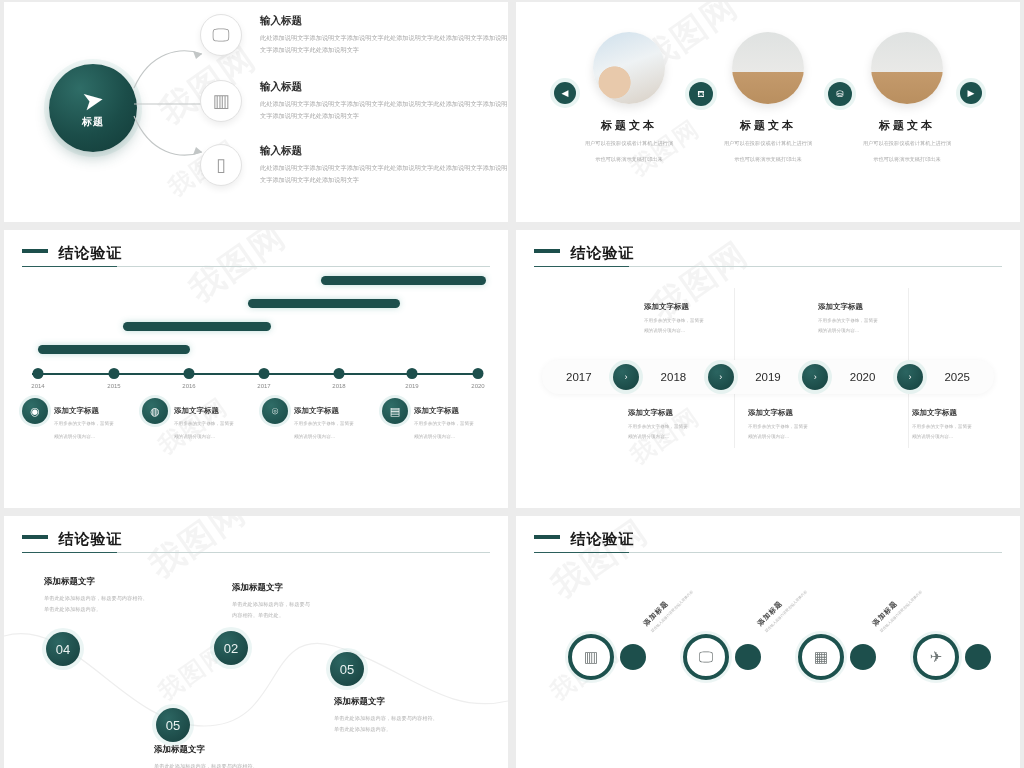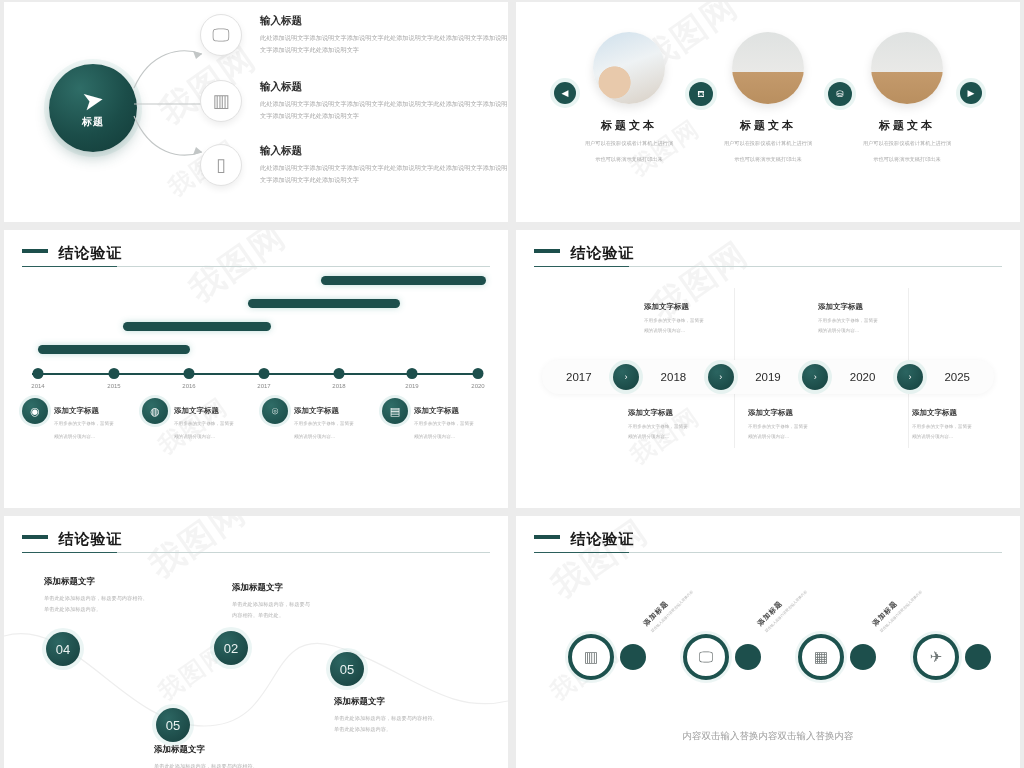--- a/index.html
+++ b/index.html
@@ -518,17 +518,16 @@
         <p>双击输入替换内容双击输入替换内容</p>
       </div>
 
       <div class="s6-unit" style="left:367px;">
         <div class="s6-ring">✈</div>
         <div class="s6-dot"></div>
       </div>
     </div>
 
     <div class="s6-foot">
-      <div>内容双击输入替换内容双击输入替换内容</div>
     </div>
   </div>
 
 </div>
 
 </body></html>

